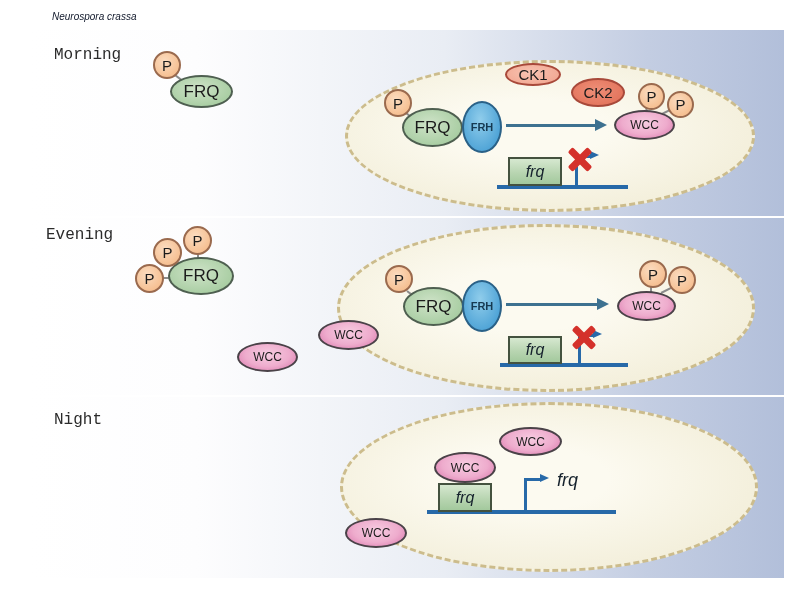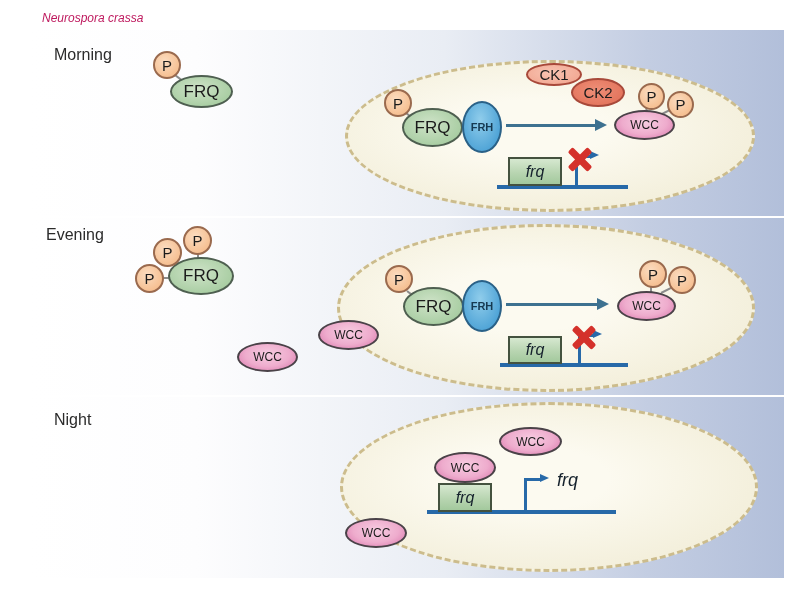--- a/index.html
+++ b/index.html
@@ -1,21 +1,21 @@
 <!DOCTYPE html>
 <html><head>
 <meta charset="utf-8">
 <style>
   html,body{margin:0;padding:0;background:#fff;}
   .canvas{position:relative;width:792px;height:592px;background:#ffffff;overflow:hidden;
           font-family:"Liberation Sans",sans-serif;}
   .band{position:absolute;left:30px;width:754px;
         background:linear-gradient(90deg,#ffffff 0%,#fdfdfe 22%,#e9edf4 55%,#c3cde2 82%,#b2bfda 100%);}
-  .title{position:absolute;left:42px;top:11px;font-size:12px;font-style:italic;color:#be185d;}
-  .row-label{position:absolute;font-size:16px;color:#2b2b2b;}
+  .title{position:absolute;left:52px;top:11px;font-size:10px;font-style:italic;color:#0f172a;}
+  .row-label{position:absolute;font-size:16px;color:#2b2b2b;font-family:Liberation Mono, monospace;}
   .cell{position:absolute;border:3px dashed #ccbc8c;border-radius:50%;box-sizing:border-box;
         background:radial-gradient(ellipse at 45% 45%,#fcfaf0 25%,#f4f0dd 70%,#f0ebd2 100%);}
   .mol{position:absolute;display:flex;align-items:center;justify-content:center;border-radius:50%;
        box-sizing:border-box;color:#1b1b1b;}
   .p{background:radial-gradient(circle at 40% 35%,#fbdcc0,#f6c194 70%,#f0b387);
      border:2px solid #9a6a4e;font-size:15px;}
   .frq{background:radial-gradient(ellipse at 45% 40%,#cfe3c8,#a8cda2 75%,#99c193);
        border:2px solid #4e5f50;font-size:17px;}
   .frh{background:radial-gradient(ellipse at 45% 35%,#90cdeb,#4ea3d6 75%,#3f95cb);
        border:2px solid #2a6187;font-size:11px;font-weight:bold;color:#163a52;}
@@ -71,21 +71,21 @@
   <div class="xmark" style="left:566px;top:146px;"></div>
 
   <div class="conn" style="left:406px;top:112px;width:10px;transform:rotate(38deg);"></div>
   <div class="mol frq" style="left:402px;top:108px;width:61px;height:39px;">FRQ</div>
   <div class="mol p" style="left:384px;top:89px;width:28px;height:28px;">P</div>
   <div class="mol frh" style="left:462px;top:101px;width:40px;height:52px;">FRH</div>
 
   <div class="aline" style="left:506px;top:124px;width:90px;"></div>
   <div class="ahead big" style="left:595px;top:119px;"></div>
 
-  <div class="mol ck ck1" style="left:526px;top:63px;width:56px;height:23px;">CK1</div>
+  <div class="mol ck ck1" style="left:505px;top:63px;width:56px;height:23px;">CK1</div>
   <div class="mol ck ck2" style="left:571px;top:78px;width:54px;height:29px;text-align:right;">CK2</div>
 
   <div class="conn" style="left:646px;top:107px;width:8px;transform:rotate(72deg);"></div>
   <div class="conn" style="left:660px;top:114px;width:13px;transform:rotate(-27deg);"></div>
   <div class="mol wcc" style="left:614px;top:110px;width:61px;height:30px;">WCC</div>
   <div class="mol p" style="left:638px;top:83px;width:27px;height:27px;">P</div>
   <div class="mol p" style="left:667px;top:91px;width:27px;height:27px;">P</div>
 
   <div class="connv" style="left:197px;top:251px;height:8px;"></div>
   <div class="conn" style="left:176px;top:262px;width:10px;transform:rotate(38deg);"></div>

